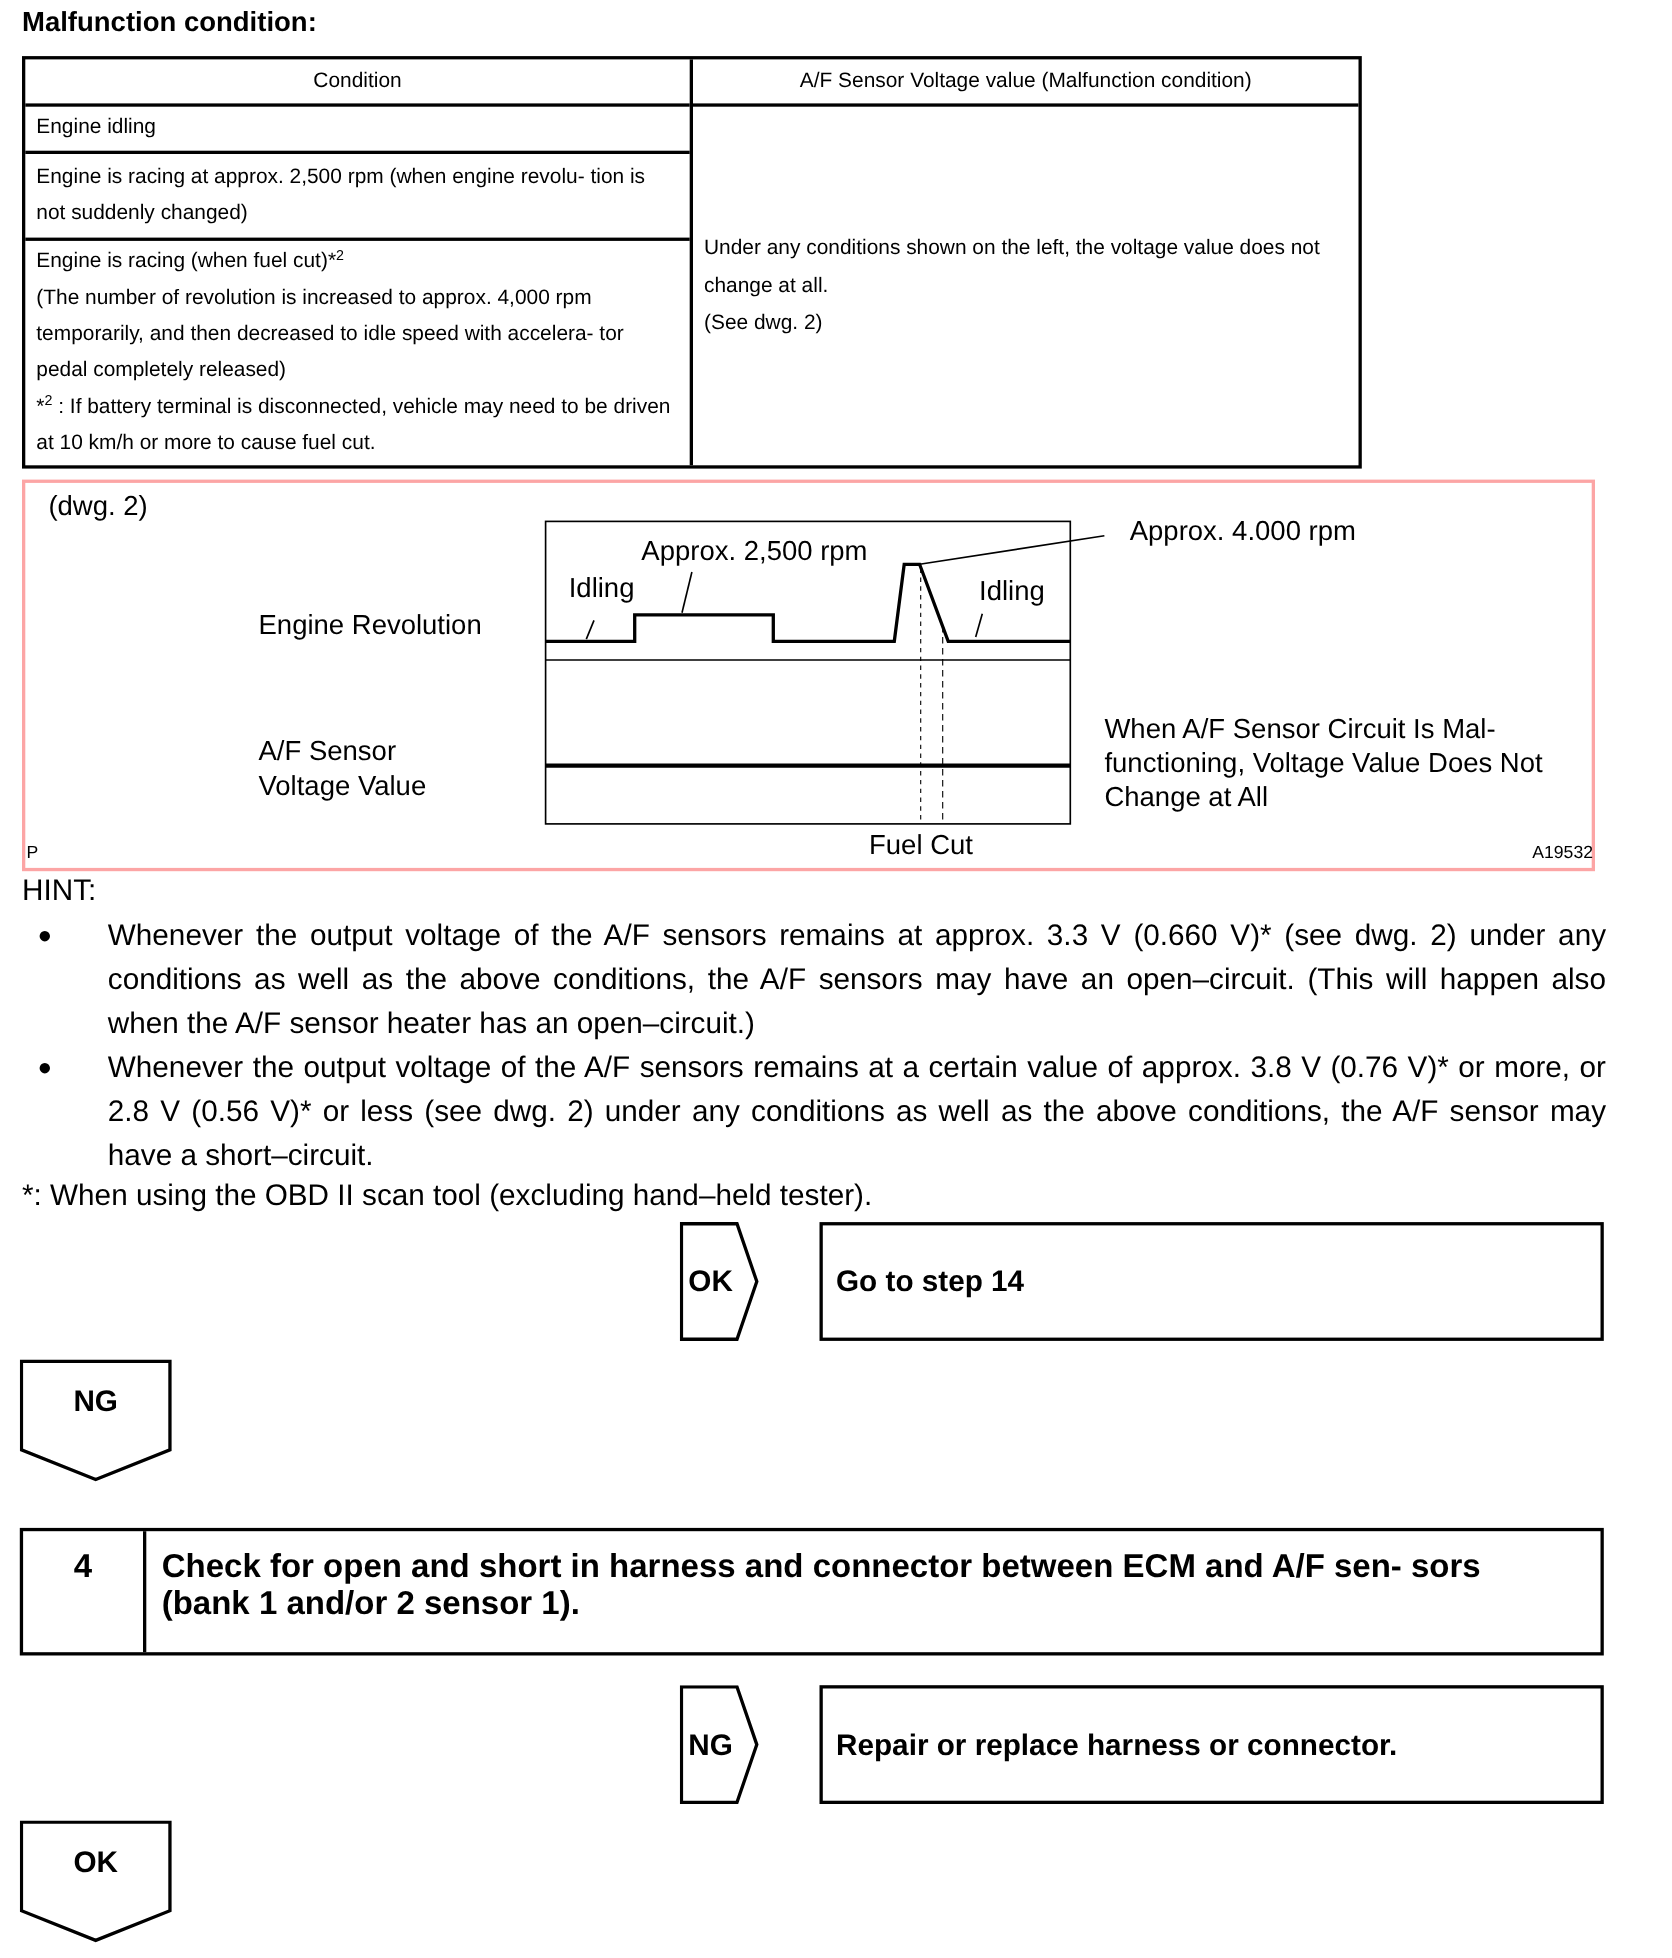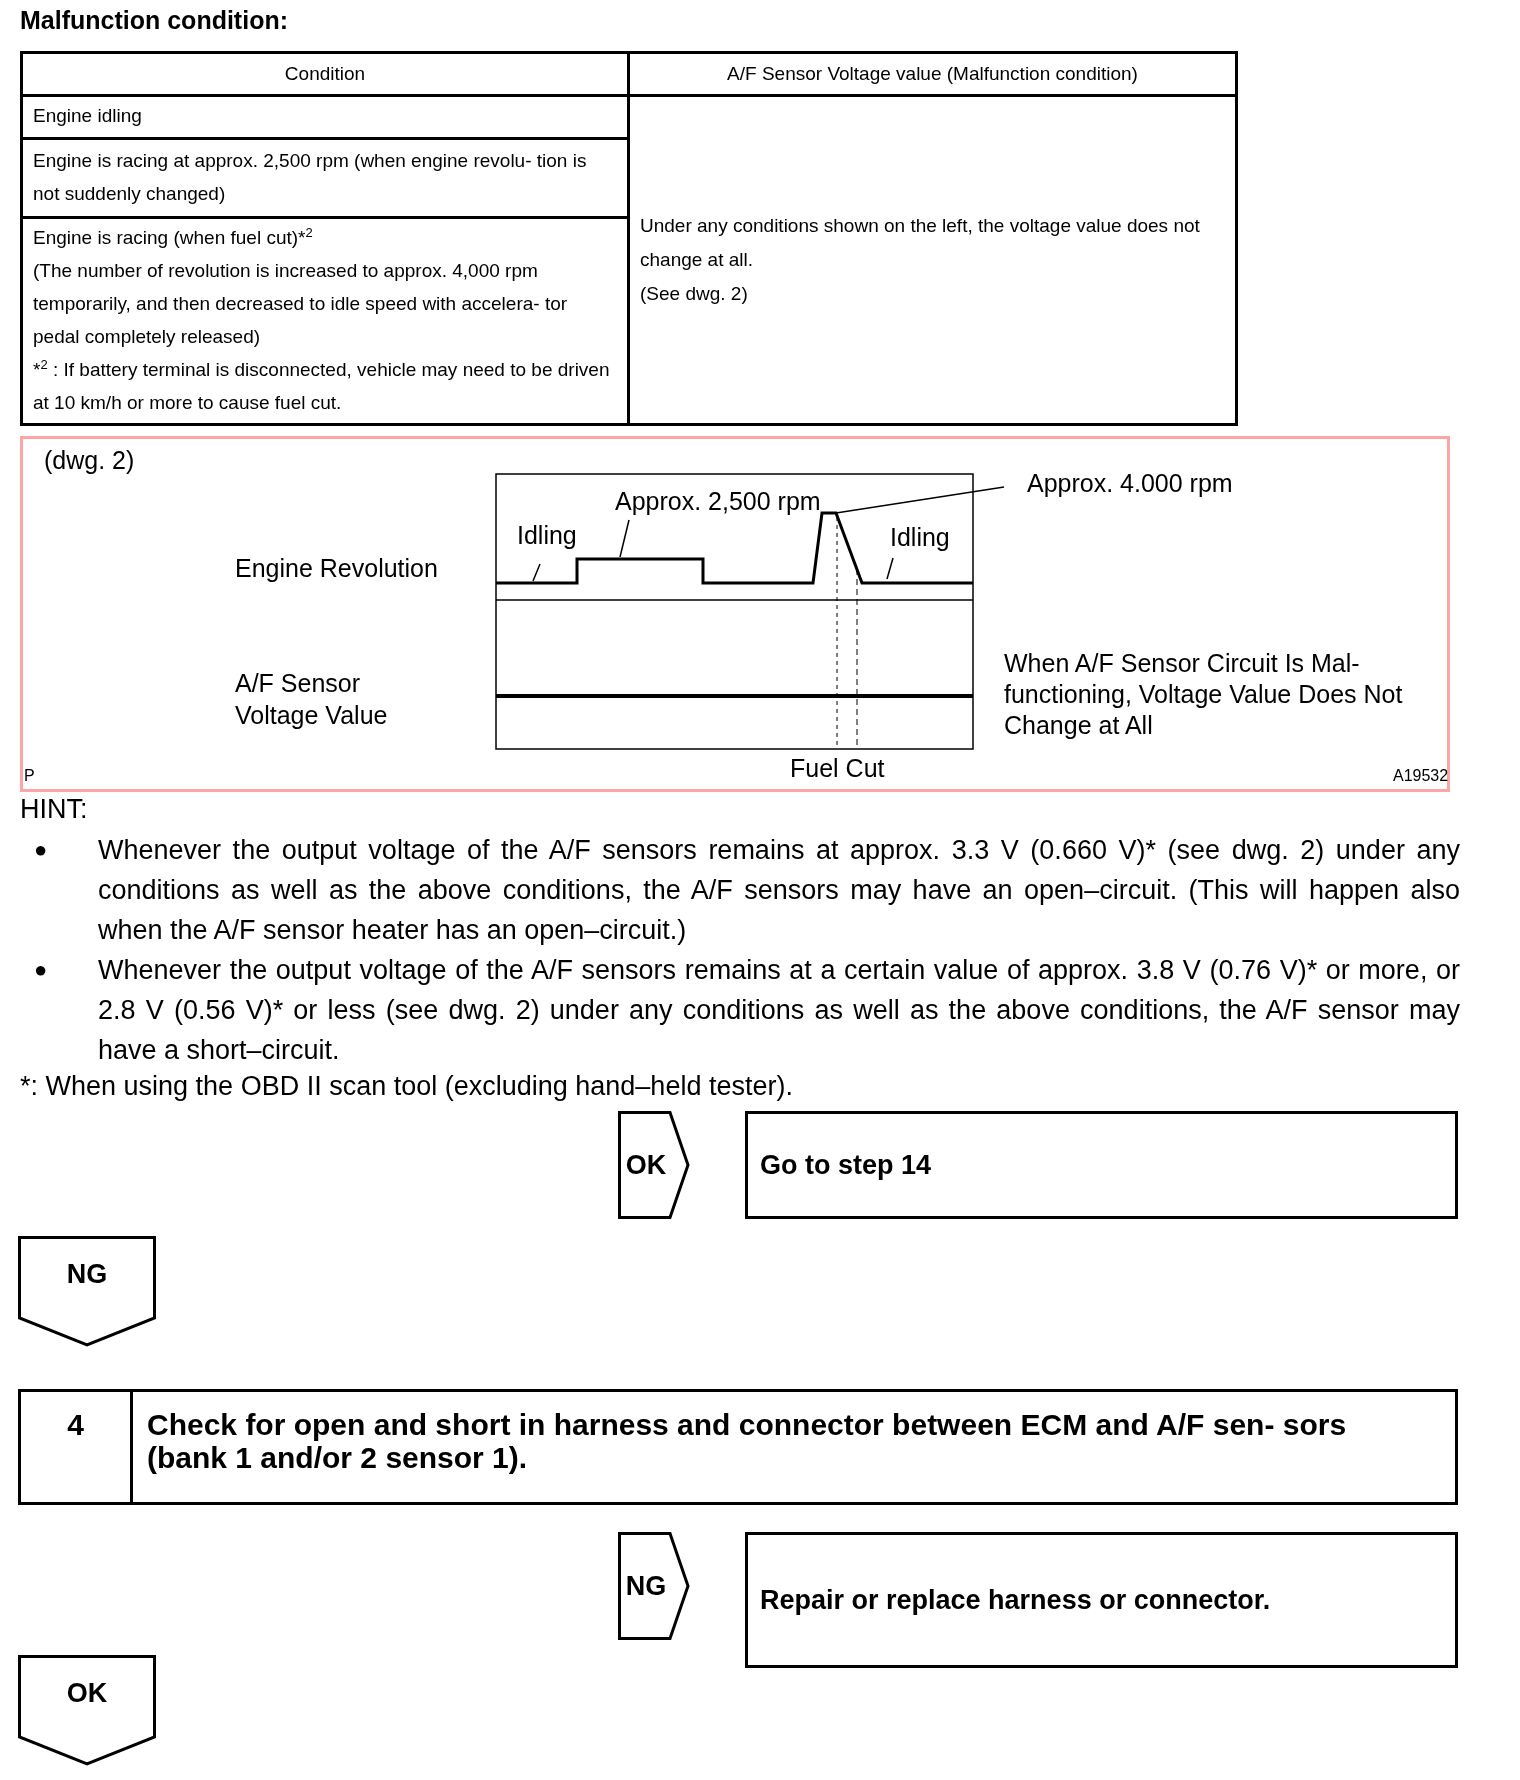--- a/index.html
+++ b/index.html
@@ -133,21 +133,21 @@
     <line x1="606" y1="81" x2="597" y2="118" stroke="#000" stroke-width="1.5"></line>
     <line x1="870" y1="119" x2="864" y2="140" stroke="#000" stroke-width="1.5"></line>
     <line x1="813" y1="74" x2="981" y2="48" stroke="#000" stroke-width="1.5"></line>
   </svg>
 
   <div class="t" style="left:21px;top:7px;">(dwg. 2)</div>
   <div class="t" style="left:212px;top:115px;">Engine Revolution</div>
   <div class="t" style="left:212px;top:230px;">A/F Sensor</div>
   <div class="t" style="left:212px;top:262px;">Voltage Value</div>
   <div class="t" style="left:494px;top:82px;">Idling</div>
-  <div class="t" style="left:592px;top:48px;">Approx. 2,500 rpm</div>
+  <div class="t" style="left:560px;top:48px;">Approx. 2,500 rpm</div>
   <div class="t" style="left:867px;top:84px;">Idling</div>
   <div class="t" style="left:1004px;top:30px;">Approx. 4.000 rpm</div>
   <div class="t" style="left:981px;top:210px;">When A/F Sensor Circuit Is Mal-</div>
   <div class="t" style="left:981px;top:241px;">functioning, Voltage Value Does Not</div>
   <div class="t" style="left:981px;top:272px;">Change at All</div>
   <div class="t" style="left:767px;top:315px;">Fuel Cut</div>
   <div class="t small" style="left:1px;top:328px;">P</div>
   <div class="t small" style="left:1370px;top:328px;">A19532</div>
 </div>
 
@@ -185,21 +185,21 @@
   <div class="num">4</div>
   <div class="txt">Check for open and short in harness and connector between ECM and A/F sen- sors (bank 1 and/or 2 sensor 1).</div>
 </div>
 
 <div class="judge" style="left:618px;top:1532px;">
   <svg width="72" height="108">
     <polygon points="1.5,1.5 52,1.5 70,54 52,106.5 1.5,106.5" fill="#fff" stroke="#000" stroke-width="3"></polygon>
   </svg>
   <div class="lbl">NG</div>
 </div>
-<div class="action" style="left:745px;top:1532px;width:713px;height:136px;">
+<div class="action" style="left:745px;top:1532px;width:713px;height:108px;">
   <span>Repair or replace harness or connector.</span>
 </div>
 
 <div class="down-arrow" style="left:18px;top:1655px;">
   <svg width="140" height="112">
     <polygon points="1.5,1.5 136.5,1.5 136.5,82 69,109 1.5,82" fill="#fff" stroke="#000" stroke-width="3"></polygon>
   </svg>
   <div class="lbl">OK</div>
 </div>
 

